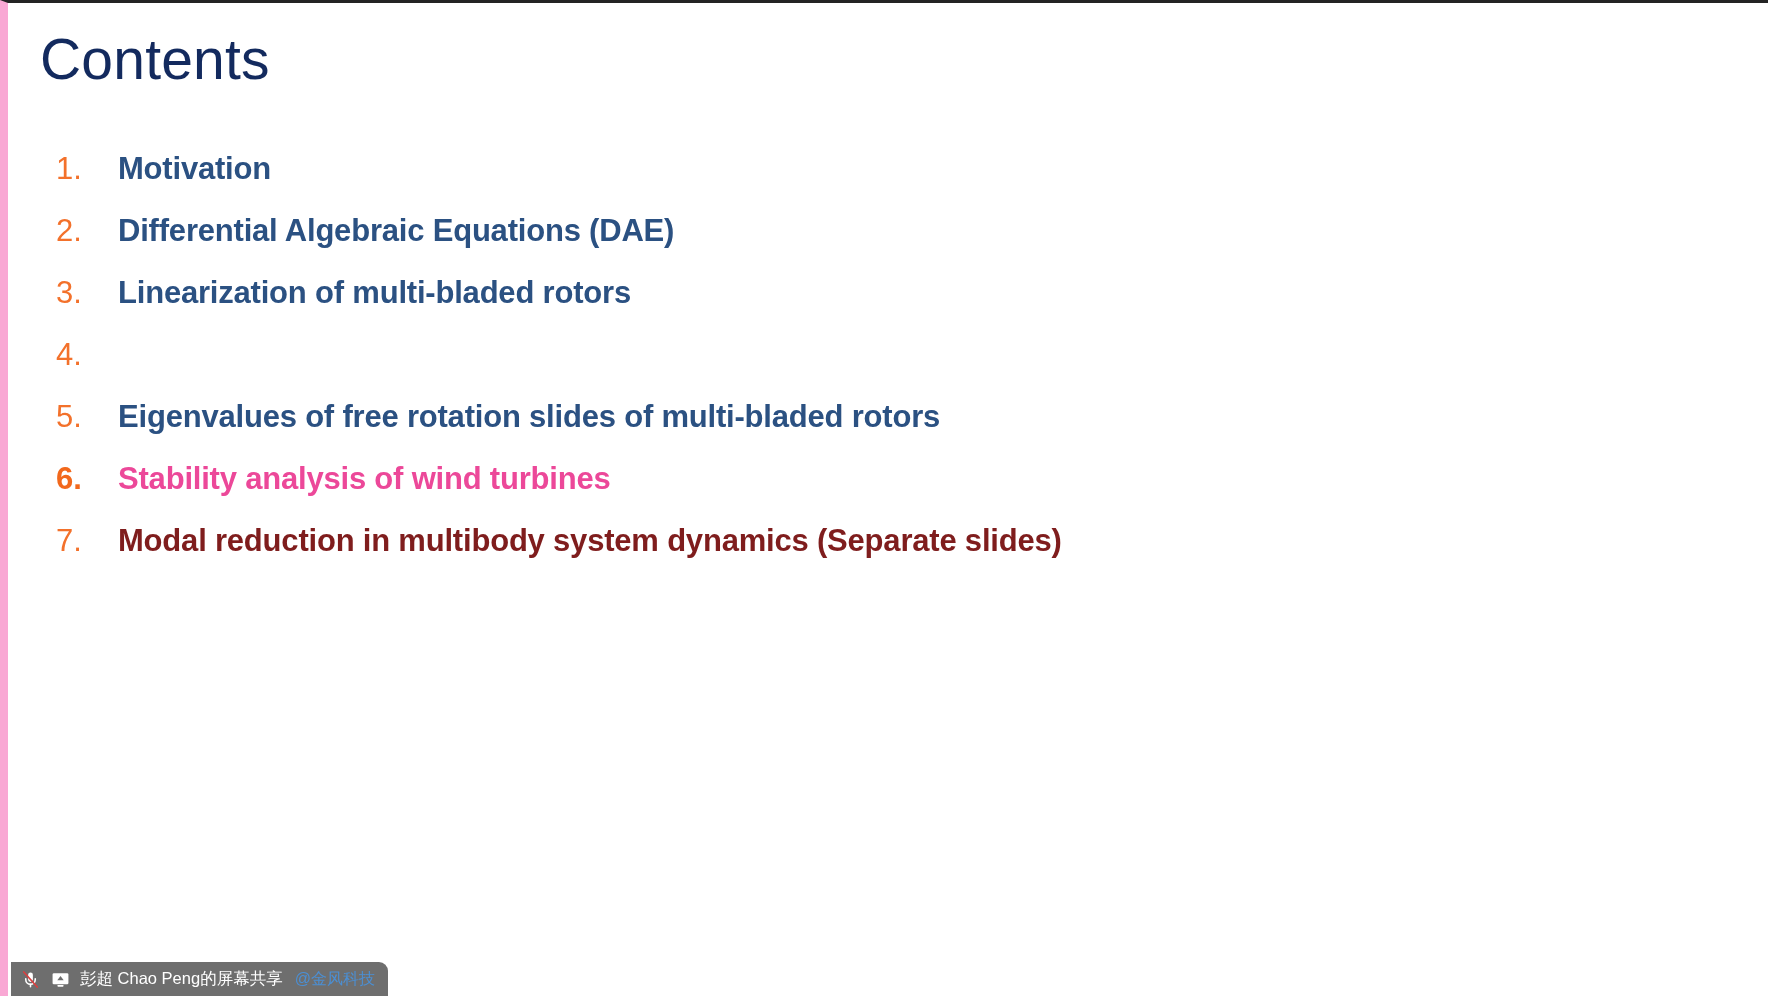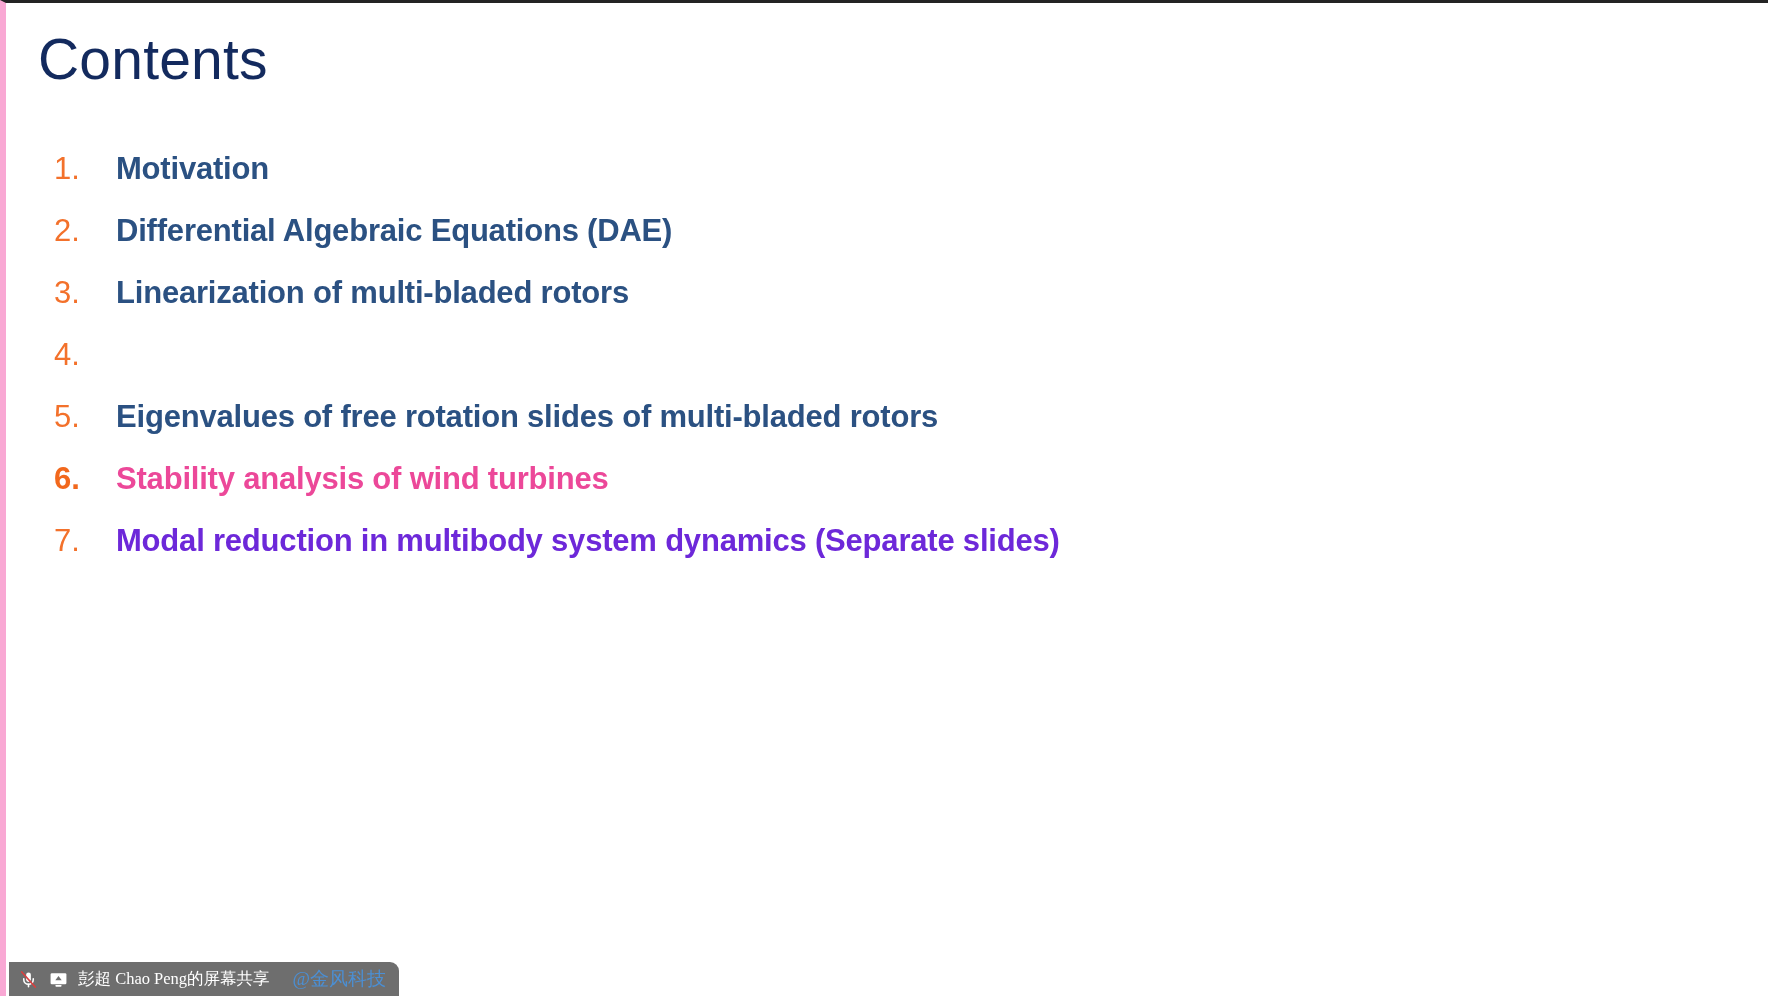--- a/index.html
+++ b/index.html
@@ -15,21 +15,21 @@
   }
 
   
   #slide {
     position: relative;
     width: 1768px;
     height: 996px;
     background: #ffffff;
     box-sizing: border-box;
     border-top: 3px solid #232323;
-    border-left: 6px solid #f9a8d4;
+    border-left: 8px solid #f9a8d4;
   }
 
   
   #slide-title {
     position: absolute;
     left: 32px;
     top: 26px;
     font-size: 57px;
     line-height: 1.08;
     font-weight: 400;
@@ -72,61 +72,60 @@
   
   .contents-item.active .item-number {
     font-weight: bold;
     color: #F2681C;
   }
   .contents-item.active .item-text {
     font-weight: bold;
     color: #ec4899;
   }
   .contents-item.dim .item-text {
-    color: #6d28d9;
+    color: #7f1d1d;
   }
   .contents-item.dim .item-number {
     color: #F3712B;
   }
 
   
   #share-bar {
     position: absolute;
     left: 3px;
     bottom: 0px;
     height: 34px;
     display: flex;
     align-items: center;
     gap: 9px;
     padding: 0 13px 0 9px;
     background: #6E6E6E;
     border-top-right-radius: 9px;
     color: #FFFFFF;
     font-size: 16px;
     white-space: nowrap;
-    font-family: Liberation Serif, serif;
   }
   #share-bar .icon {
     display: inline-flex;
     align-items: center;
     justify-content: center;
     width: 21px;
     height: 21px;
     flex: 0 0 auto;
   }
   #share-label {
     font-size: 16.5px;
     color: #FFFFFF;
     letter-spacing: 0px;
   }
   #share-org {
-    font-size: 19px;
+    font-size: 16px;
     color: #4B8FD4;
     letter-spacing: 0px;
-    margin-left: 14px;
+    margin-left: 3px;
   }
 </style>
 </head>
 <body>
 
 <div id="slide">
 
   <div id="slide-title">Contents</div>
 
   <div id="contents-list">

